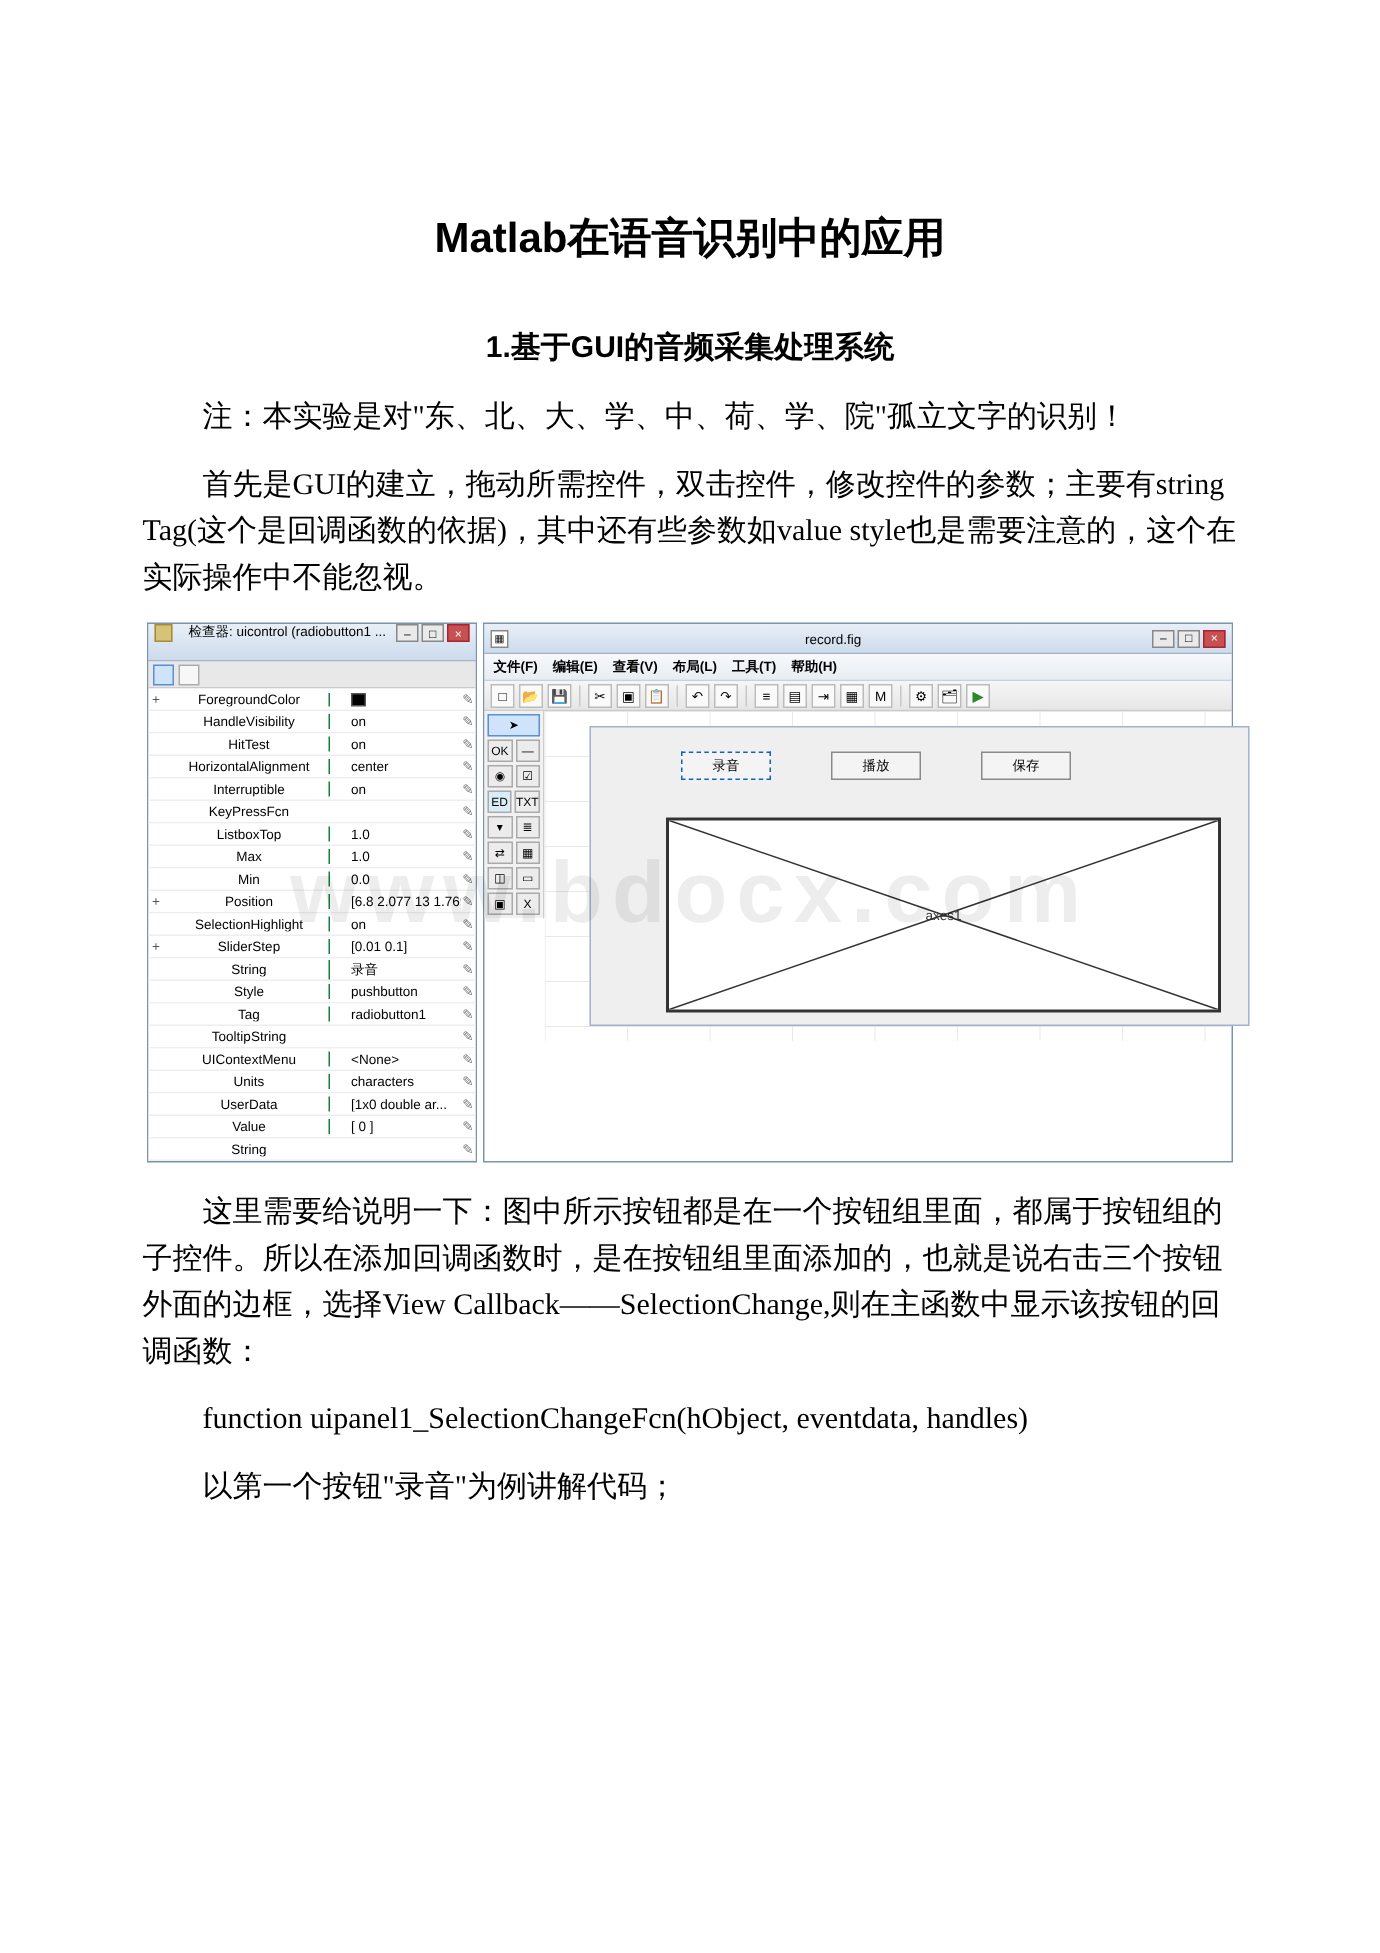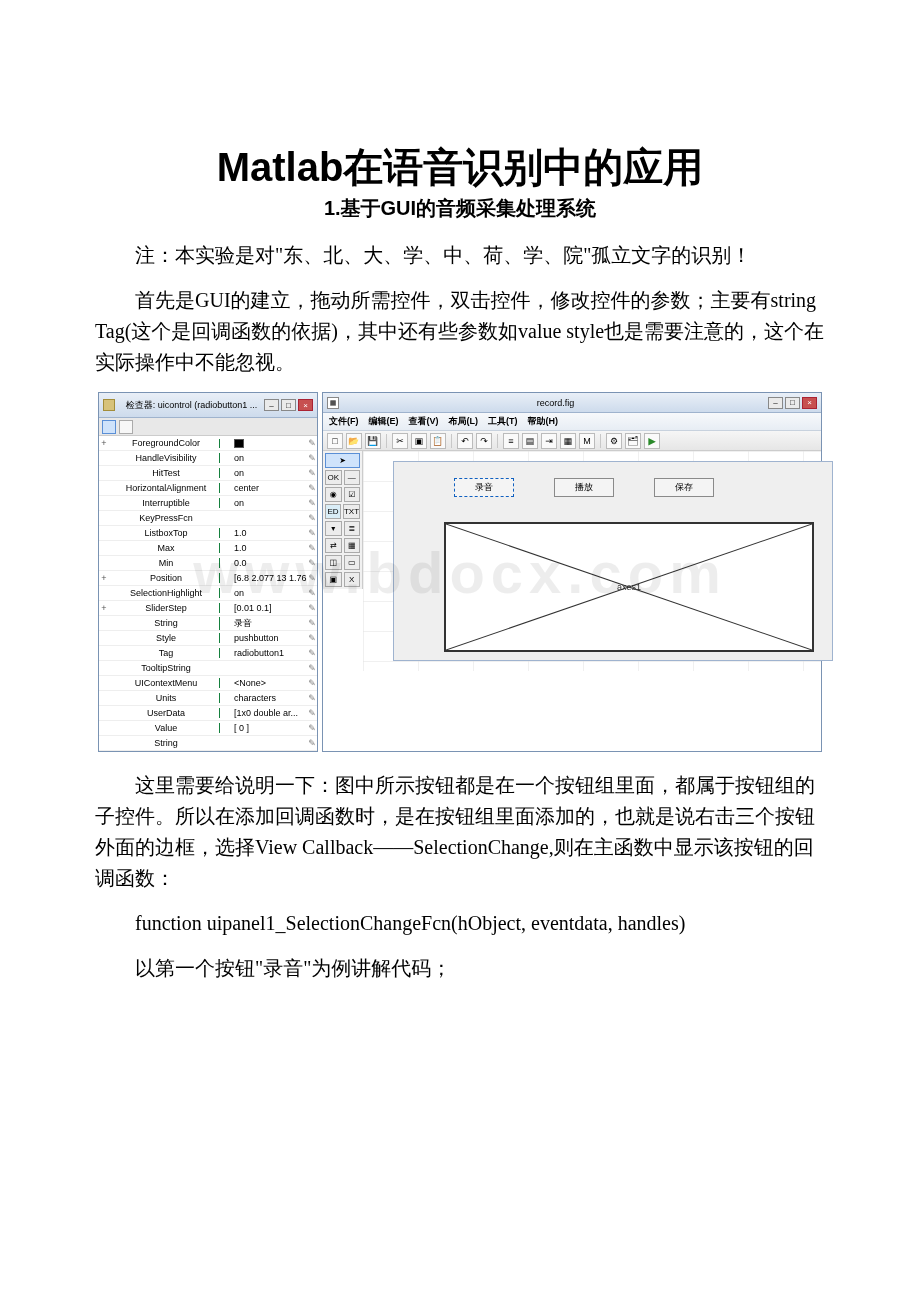--- a/index.html
+++ b/index.html
@@ -7,24 +7,25 @@
     width: 920px;
     height: 1302px;
     background: #fff;
     font-family: "SimSun", serif;
     position: relative;
   }
   .page {
     padding: 140px 95px 60px 95px;
   }
   .title {
-    font-size: 40px;
+    font-size: 28px;
     font-weight: bold;
     text-align: center;
     font-family: "Microsoft YaHei", "SimHei", sans-serif;
+    margin-bottom: 40px;
   }
   .section-heading {
     font-size: 20px;
     font-weight: bold;
     text-align: center;
     font-family: "Microsoft YaHei", "SimHei", sans-serif;
     margin-bottom: 18px;
   }
   .para {
     font-size: 20px;
@@ -47,21 +48,21 @@
     width: 220px;
     border: 1px solid #7a93b3;
     background: #f3f3f3;
     font-family: "Microsoft YaHei", Tahoma, sans-serif;
     font-size: 9px;
   }
   .insp-titlebar {
     height: 20px;
     background: linear-gradient(#e9eff7,#cddbec);
     display: flex;
-    align-items: center;
+    align-items: flex-end;
     padding: 12px 4px;
     border-bottom: 1px solid #9fb3cd;
   }
   .insp-titlebar .ti-icon {
     width: 12px; height: 12px;
     background: #d7c27a;
     border: 1px solid #a38d3a;
     margin-right: 4px;
   }
   .insp-titlebar .ti-text {

